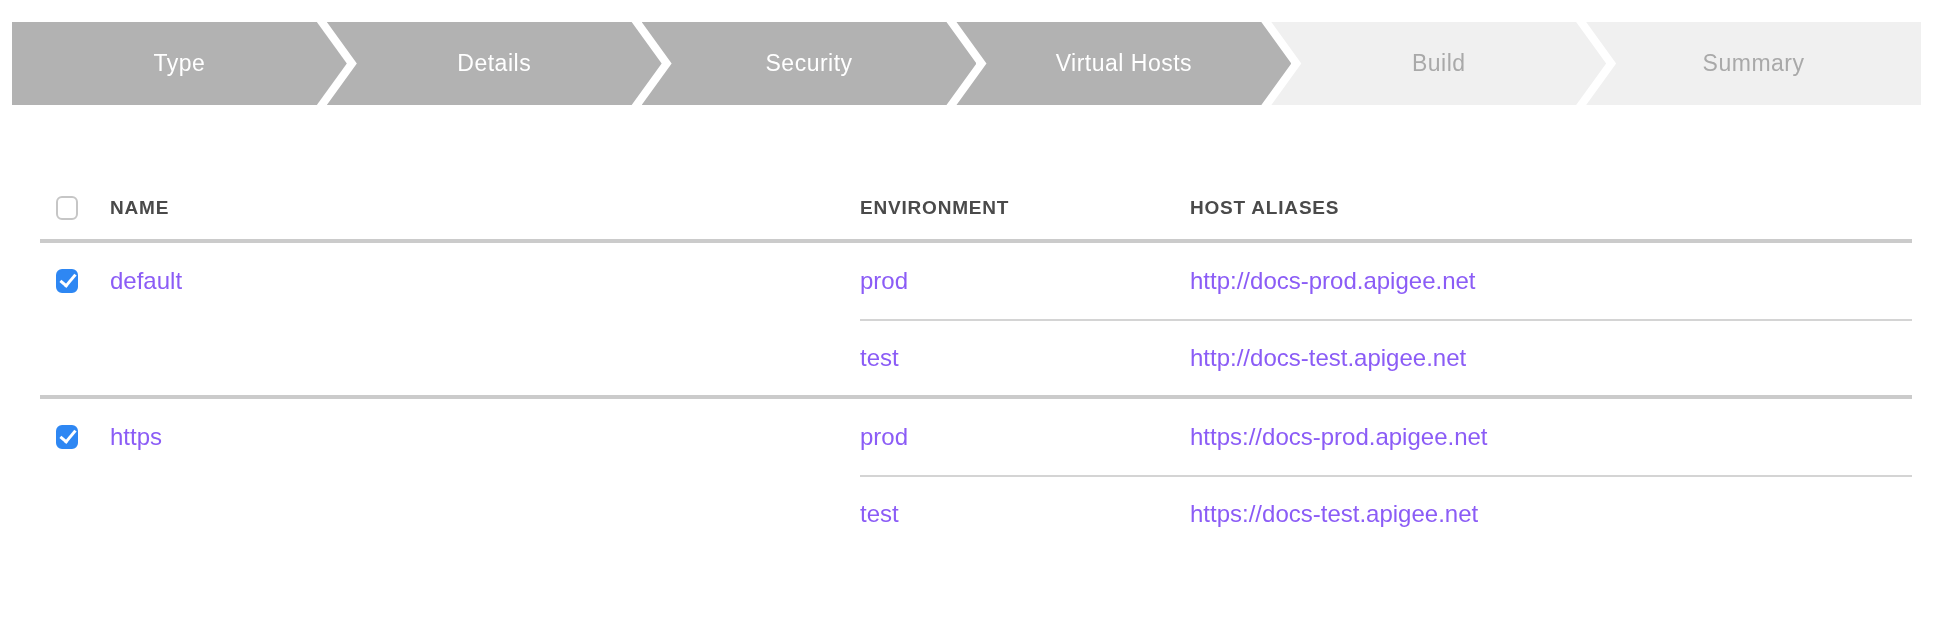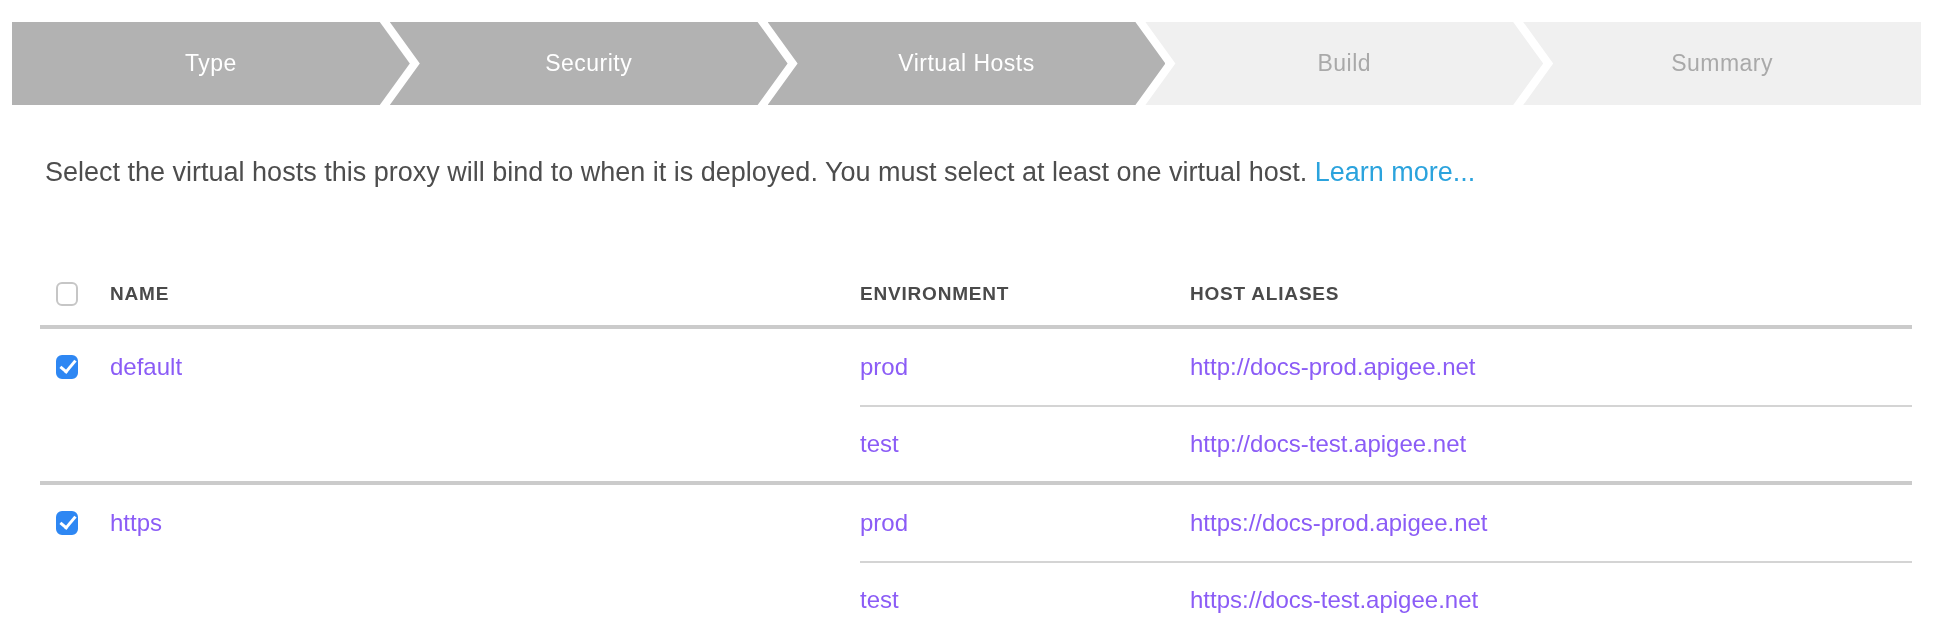--- a/index.html
+++ b/index.html
@@ -102,37 +102,36 @@
 </head>
 <body>
 
 <div class="page">
 
   <div class="wizard">
     <div class="step done first">
       <span>Type</span>
     </div>
     <div class="step done mid">
+      <span>Details</span>
+    </div>
+    <div class="step done mid">
       <span>Security</span>
     </div>
     <div class="step done mid">
       <span>Virtual Hosts</span>
     </div>
     <div class="step upcoming mid">
       <span>Build</span>
     </div>
     <div class="step upcoming last">
       <span>Summary</span>
     </div>
   </div>
 
-  <p class="desc">
-    <span>Select the virtual hosts this proxy will bind to when it is deployed. You must select at least one virtual host.</span>
-    <a>Learn more...</a>
-  </p>
 
   <div class="vh-table">
 
     <div class="thead">
       <div class="col-check">
         <span class="checkbox"></span>
       </div>
       <div class="col-name th">NAME</div>
       <div class="col-env th">ENVIRONMENT</div>
       <div class="col-alias th">HOST ALIASES</div>

